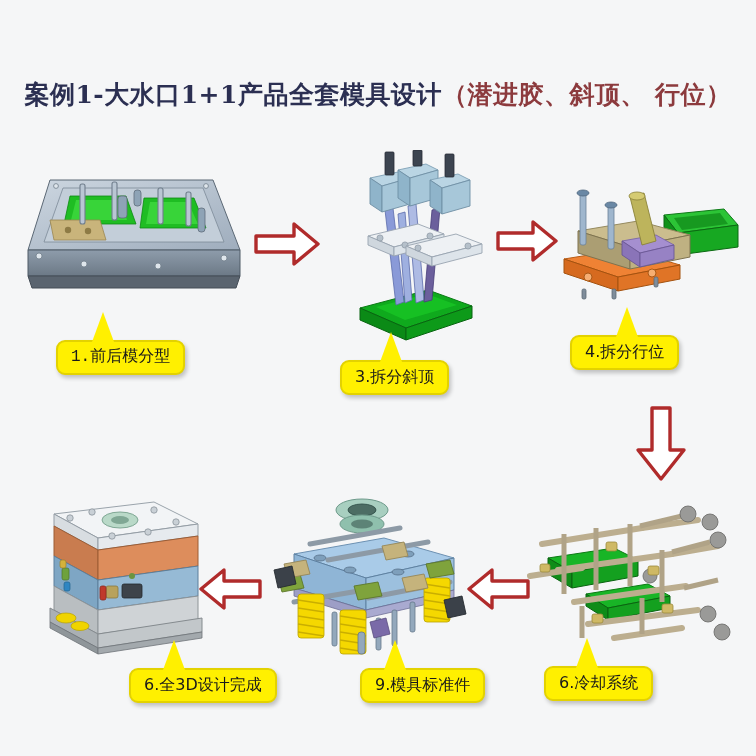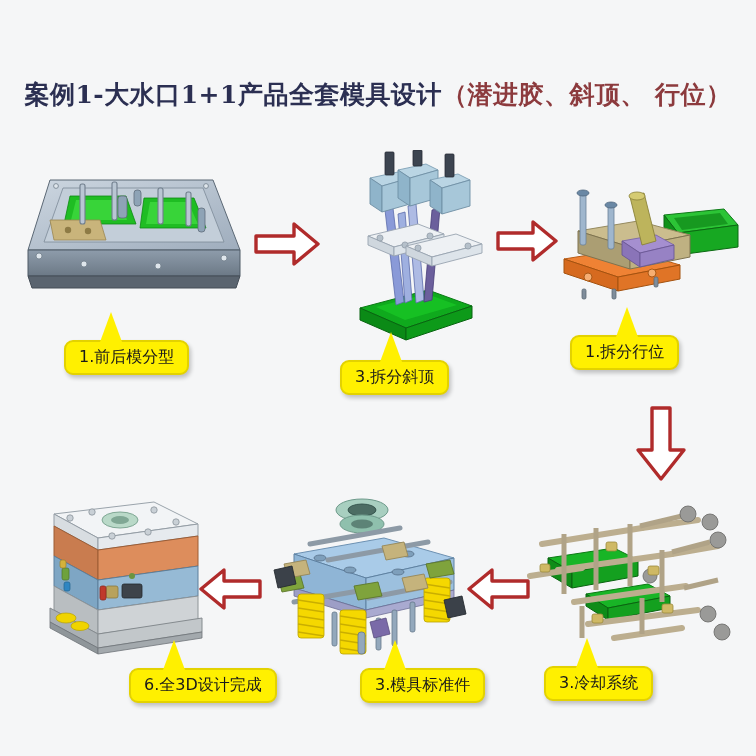--- a/index.html
+++ b/index.html
@@ -110,21 +110,21 @@
         <circle cx="31" cy="88" r="3"></circle>
           <circle cx="76" cy="96" r="3"></circle>
         <circle cx="150" cy="98" r="3"></circle>
           <circle cx="216" cy="90" r="3"></circle>
         <circle cx="48" cy="18" r="2.4"></circle>
           <circle cx="198" cy="18" r="2.4"></circle>
       </g>
     </svg>
   </div>
 
-  <div class="callout" style="left:64px;top:340px;">
+  <div class="callout" style="left:56px;top:340px;font-family:Liberation Mono, monospace;">
     <span class="tail" style="left:34px;top:-30px;"></span>
     <span>1.前后模分型</span>
   </div>
 
   <div class="arrow" style="left:254px;top:220px;">
     <svg width="66" height="48" viewBox="0 0 66 48">
       <polygon points="2,16 40,16 40,4 64,24 40,44 40,32 2,32" fill="#ffffff" stroke="#b02b2b" stroke-width="3.4" stroke-linejoin="round"></polygon>
     </svg>
   </div>
 
@@ -227,21 +227,21 @@
       <g fill="#7f8d9b" stroke="#5d6973" stroke-width="0.8">
         <rect x="30" y="104" width="4" height="10" rx="1.5"></rect>
         <rect x="60" y="104" width="4" height="10" rx="1.5"></rect>
         <rect x="102" y="92" width="4" height="10" rx="1.5"></rect>
       </g>
     </svg>
   </div>
 
   <div class="callout" style="left:570px;top:335px;">
     <span class="tail" style="left:44px;top:-30px;"></span>
-    <span>1.拆分行位</span>
+    <span>4.拆分行位</span>
   </div>
 
   <div class="arrow" style="left:634px;top:406px;">
     <svg width="54" height="76" viewBox="0 0 54 76">
       <polygon points="18,2 36,2 36,44 50,44 27,73 4,44 18,44" fill="#ffffff" stroke="#b02b2b" stroke-width="3.4" stroke-linejoin="round"></polygon>
     </svg>
   </div>
 
   <div class="cad" style="left:522px;top:498px;width:218px;height:160px;">
     <svg width="218" height="160" viewBox="0 0 218 160">
@@ -294,21 +294,21 @@
         <rect x="126" y="68" width="11" height="9" rx="2"></rect>
         <rect x="70" y="116" width="11" height="9" rx="2"></rect>
         <rect x="140" y="106" width="11" height="9" rx="2"></rect>
         <rect x="18" y="66" width="10" height="8" rx="2"></rect>
       </g>
     </svg>
   </div>
 
   <div class="callout" style="left:544px;top:666px;">
     <span class="tail" style="left:30px;top:-30px;"></span>
-    <span>3.冷却系统</span>
+    <span>6.冷却系统</span>
   </div>
 
   <div class="arrow" style="left:466px;top:566px;">
     <svg width="64" height="46" viewBox="0 0 64 46">
       <polygon points="62,15 26,15 26,4 3,23 26,42 26,31 62,31" fill="#ffffff" stroke="#b02b2b" stroke-width="3.4" stroke-linejoin="round"></polygon>
     </svg>
   </div>
 
   <div class="cad" style="left:258px;top:492px;width:216px;height:170px;">
     <svg width="216" height="170" viewBox="0 0 216 170">
@@ -396,21 +396,21 @@
         <rect x="152" y="110" width="5" height="30" rx="2"></rect>
         <rect x="100" y="140" width="7" height="22" rx="3"></rect>
       </g>
 
       <polygon points="112,130 128,126 132,142 116,146" fill="#7a6aa8" stroke="#5b4e80" stroke-width="0.8"></polygon>
     </svg>
   </div>
 
   <div class="callout" style="left:360px;top:668px;">
     <span class="tail" style="left:22px;top:-30px;"></span>
-    <span>3.模具标准件</span>
+    <span>9.模具标准件</span>
   </div>
 
   <div class="arrow" style="left:198px;top:566px;">
     <svg width="64" height="46" viewBox="0 0 64 46">
       <polygon points="62,15 26,15 26,4 3,23 26,42 26,31 62,31" fill="#ffffff" stroke="#b02b2b" stroke-width="3.4" stroke-linejoin="round"></polygon>
     </svg>
   </div>
 
   <div class="cad" style="left:14px;top:498px;width:200px;height:162px;">
     <svg width="200" height="162" viewBox="0 0 200 162">

